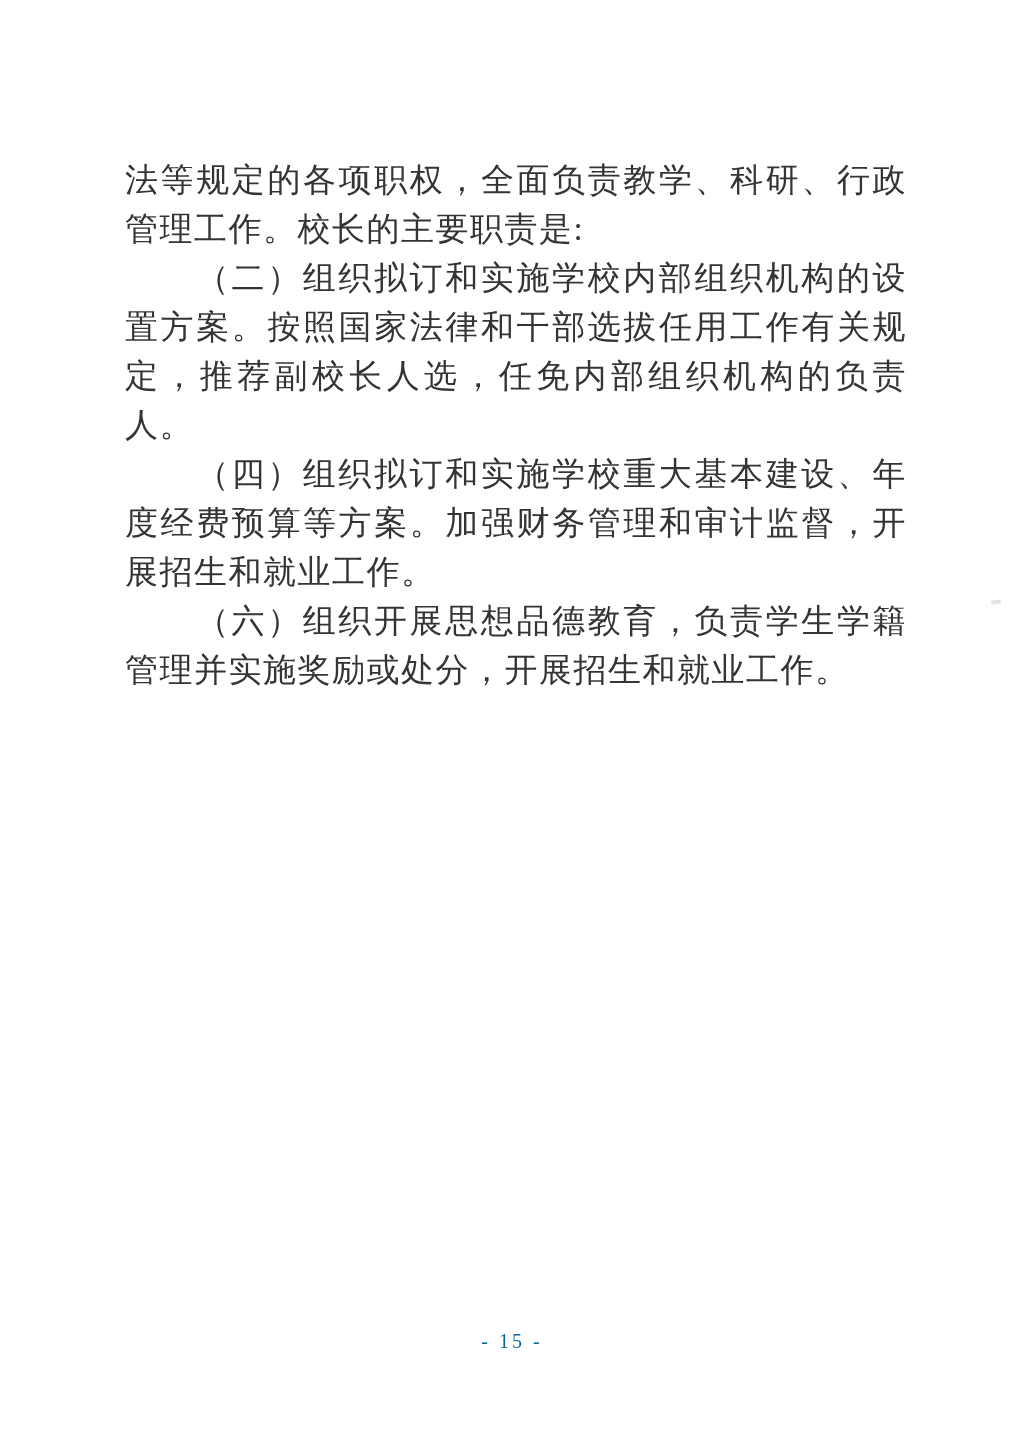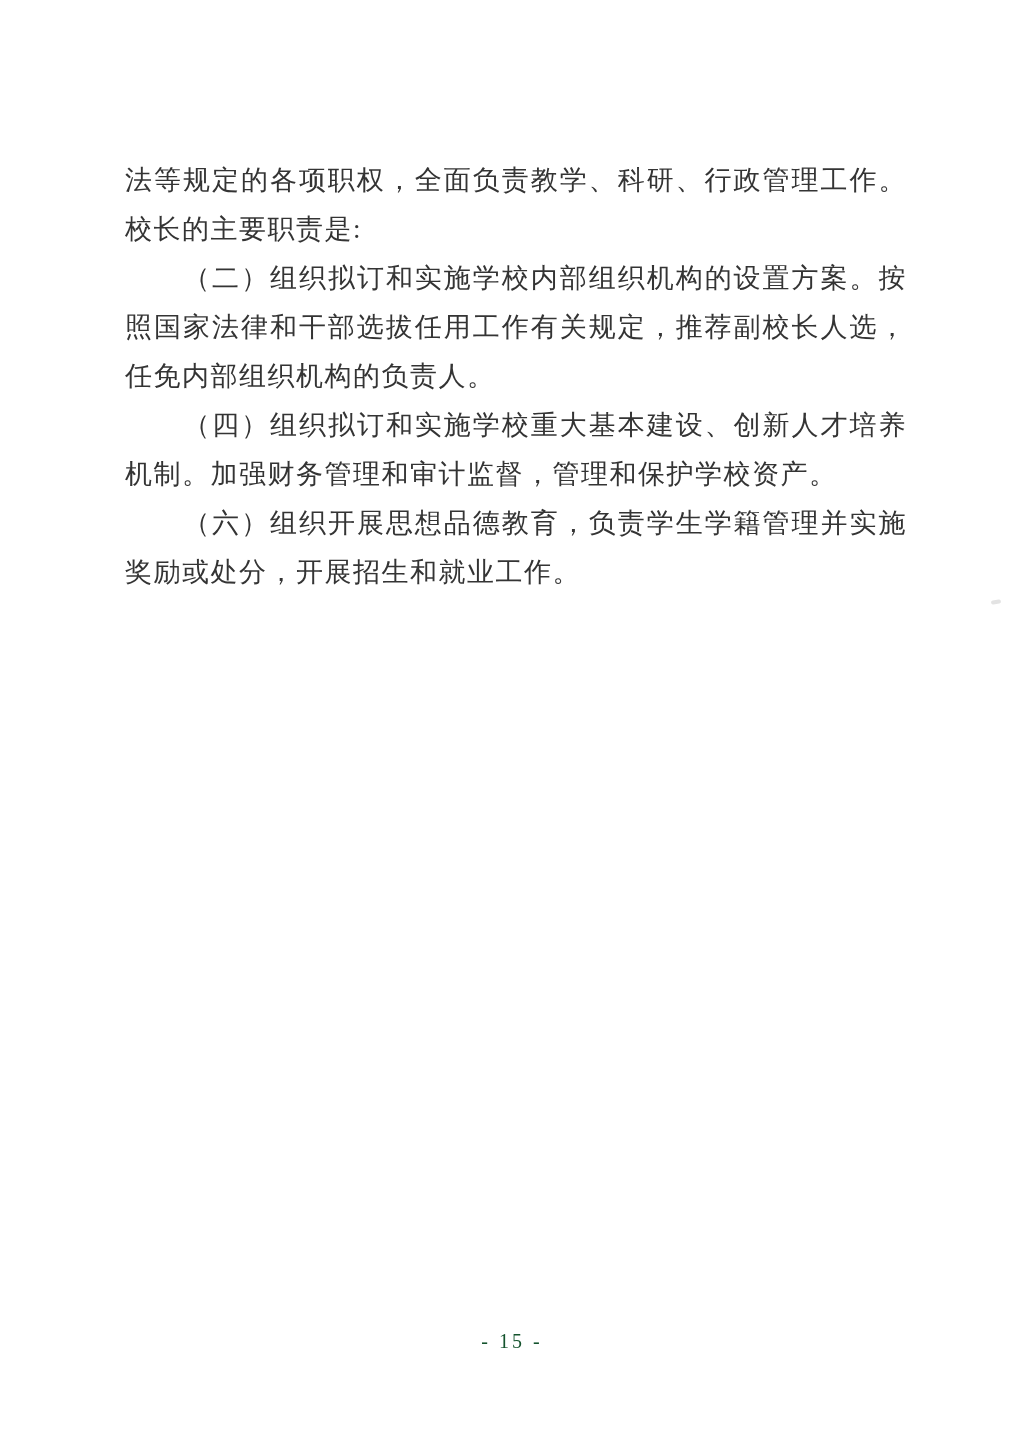--- a/index.html
+++ b/index.html
@@ -13,21 +13,21 @@
     height: 1447px;
     background: #ffffff;
     overflow: hidden;
     font-family: "Liberation Serif", "DejaVu Serif", serif;
   }
   .doc {
     position: absolute;
     left: 125px;
     top: 156px;
     width: 782px;
-    font-size: 27px;
+    font-size: 33px;
     line-height: 49px;
     letter-spacing: 1.5px;
     color: #343434;
     text-align: justify;
     text-align-last: left;
   }
   .para {
     margin: 0;
     padding: 0;
     text-indent: 2.15em;
@@ -36,38 +36,38 @@
     text-indent: 0;
   }
   .footer {
     position: absolute;
     top: 1330px;
     left: 0;
     width: 100%;
     text-align: center;
     font-size: 20px;
     letter-spacing: 3px;
-    color: #14532d;
+    color: #0369a1;
   }
   .scan-artifact {
     position: absolute;
     left: 991px;
     top: 600px;
     width: 10px;
     height: 4px;
     background: #e3e3e3;
     border-radius: 2px;
     transform: rotate(-10deg);
   }
 </style>
 </head>
 <body>
 
 <div class="page">
   <div class="doc">
     <p class="para continuation">法等规定的各项职权，全面负责教学、科研、行政管理工作。校长的主要职责是:</p>
     <p class="para">（二）组织拟订和实施学校内部组织机构的设置方案。按照国家法律和干部选拔任用工作有关规定，推荐副校长人选，任免内部组织机构的负责人。</p>
-    <p class="para">（四）组织拟订和实施学校重大基本建设、创新人才培养机制。加强财务管理和审计监督，管理和保护学校资产。</p>
+    <p class="para">（四）组织拟订和实施学校重大基本建设、年度经费预算等方案。加强财务管理和审计监督，开展招生和就业工作。</p>
     <p class="para">（六）组织开展思想品德教育，负责学生学籍管理并实施奖励或处分，开展招生和就业工作。</p>
   </div>
   <div class="scan-artifact"></div>
   <div class="footer">- 15 -</div>
 </div>
 
 </body></html>

